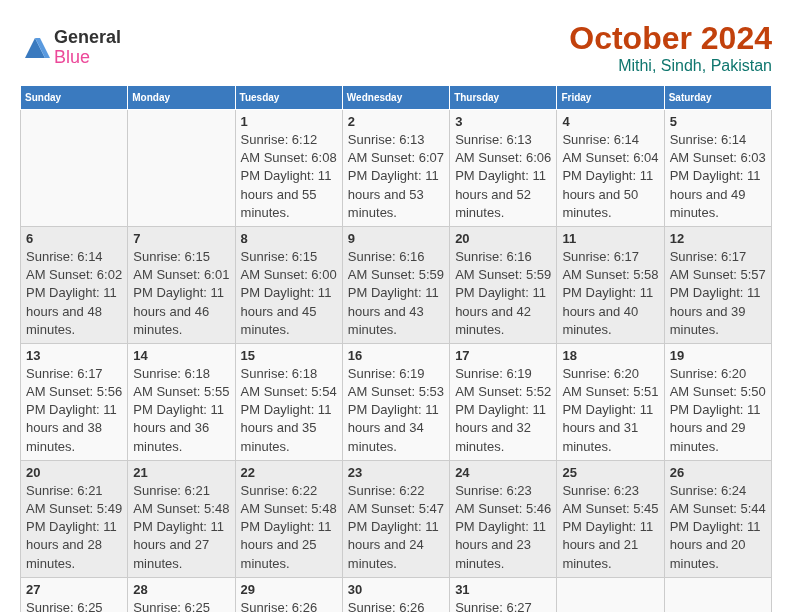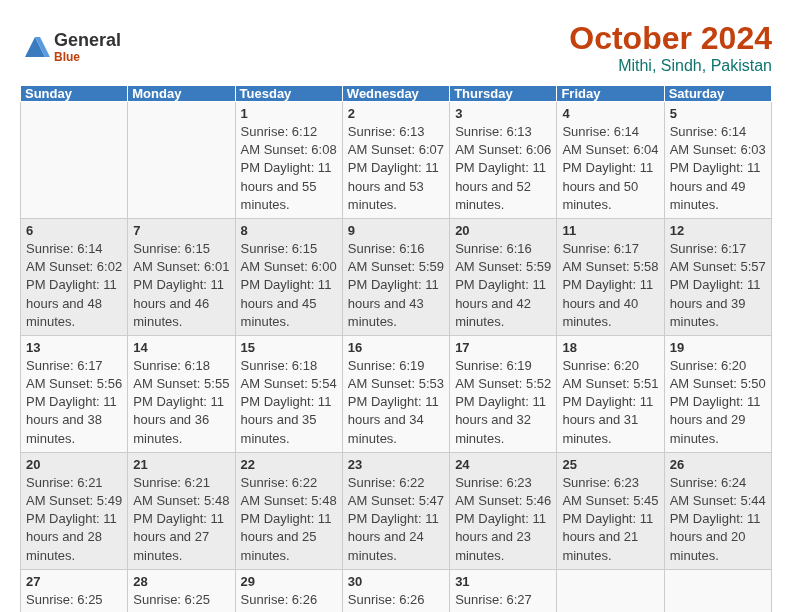--- a/index.html
+++ b/index.html
@@ -24,23 +24,23 @@
       display: flex;
       flex-direction: column;
       line-height: 1.1;
     }
     .logo-general {
       font-size: 18px;
       font-weight: bold;
       color: #333;
     }
     .logo-blue {
-      font-size: 12px;
-      font-weight: bold;
-      color: #c2410c;
+      font-size: 18px;
+      font-weight: normal;
+      color: #ec4899;
     }
     .logo-icon {
       width: 30px;
       height: 30px;
       margin-right: 4px;
     }
     .title-section {
       text-align: right;
     }
     .month-title {
@@ -53,23 +53,23 @@
       color: #0f766e;
     }
     .calendar {
       width: 100%;
       border-collapse: collapse;
       font-size: 11px;
     }
     .calendar thead th {
       background-color: #3a7abf;
       color: #fff;
-      padding: 0 4px;
+      padding: 6px 4px;
       text-align: left;
-      font-size: 13px;
+      font-size: 10px;
       font-weight: bold;
       border: 1px solid #fff;
     }
     .calendar tbody td {
       border: 1px solid #ccc;
       padding: 4px 5px;
       vertical-align: top;
       width: calc(100% / 7);
       height: 85px;
     }

